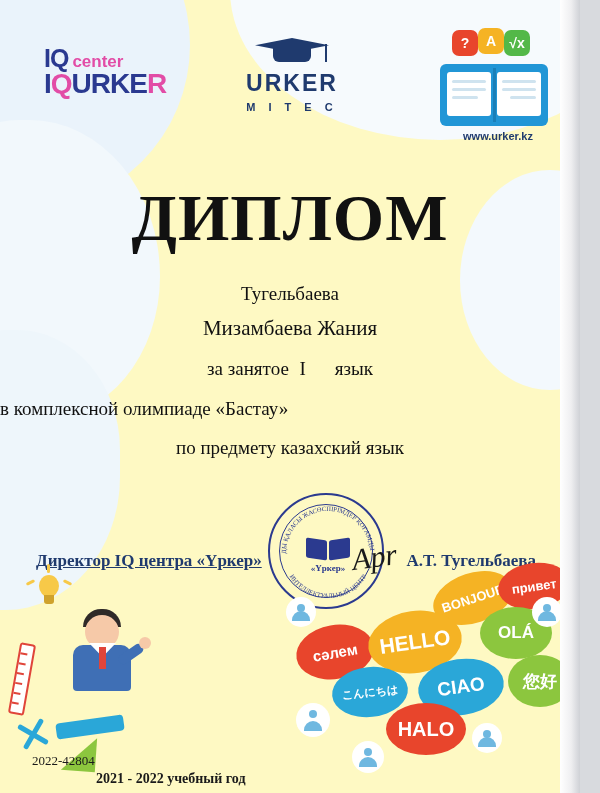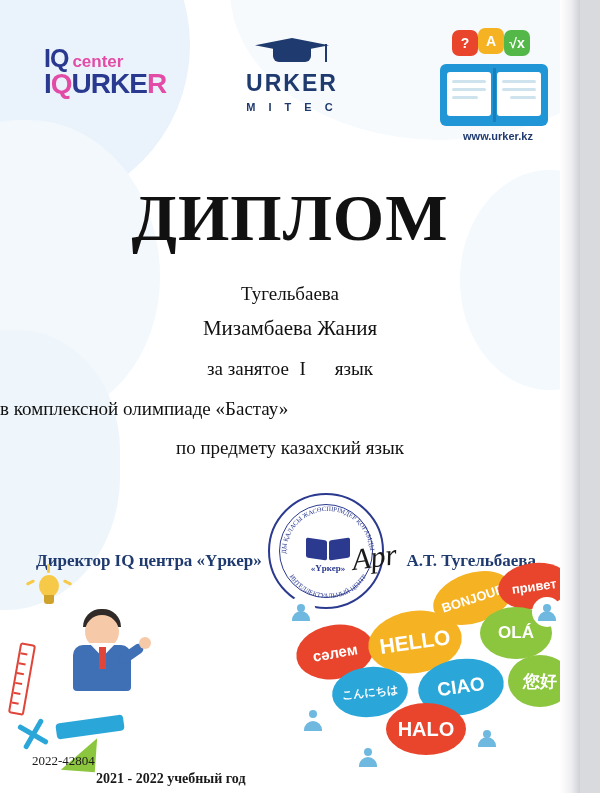--- a/index.html
+++ b/index.html
@@ -5,21 +5,21 @@
   * { box-sizing: border-box; margin: 0; padding: 0; }
   html, body {
     width: 600px; height: 793px;
     background: #d8dade;
     font-family: "Liberation Serif", serif;
     overflow: hidden;
   }
   #certificate {
     position: relative;
     width: 580px; height: 793px;
-    background: #ffffff;
+    background: #fef9c3;
     overflow: hidden;
   }
   
   .page-edge {
     position: absolute; top: 0; right: 0; width: 20px; height: 793px;
     background: linear-gradient(to right,#ffffff 0%, #efeff1 55%, #cfd1d6 100%);
   }
   
   .swirl { position: absolute; border-radius: 50%; }
   .swirl-a {
@@ -159,21 +159,21 @@
     text-align: left; font-size: 19px; color: #111;
   }
   .subject {
     position: absolute; top: 437px; left: 0; width: 580px;
     text-align: center; font-size: 19px; color: #111;
   }
 
   
   .director {
     position: absolute; top: 551px; left: 36px;
-    font-size: 17px; font-weight: bold; color: #1f3a6e;
+    font-size: 17px; font-weight: bold; color: #1f3a6e; text-decoration: underline;
   }
   .director-name {
     position: absolute; top: 551px; right: 44px;
     font-size: 17px; font-weight: bold; color: #1f3a6e;
   }
 
   
   .seal {
     position: absolute; top: 493px; left: 268px;
     width: 116px; height: 116px; border-radius: 50%;

